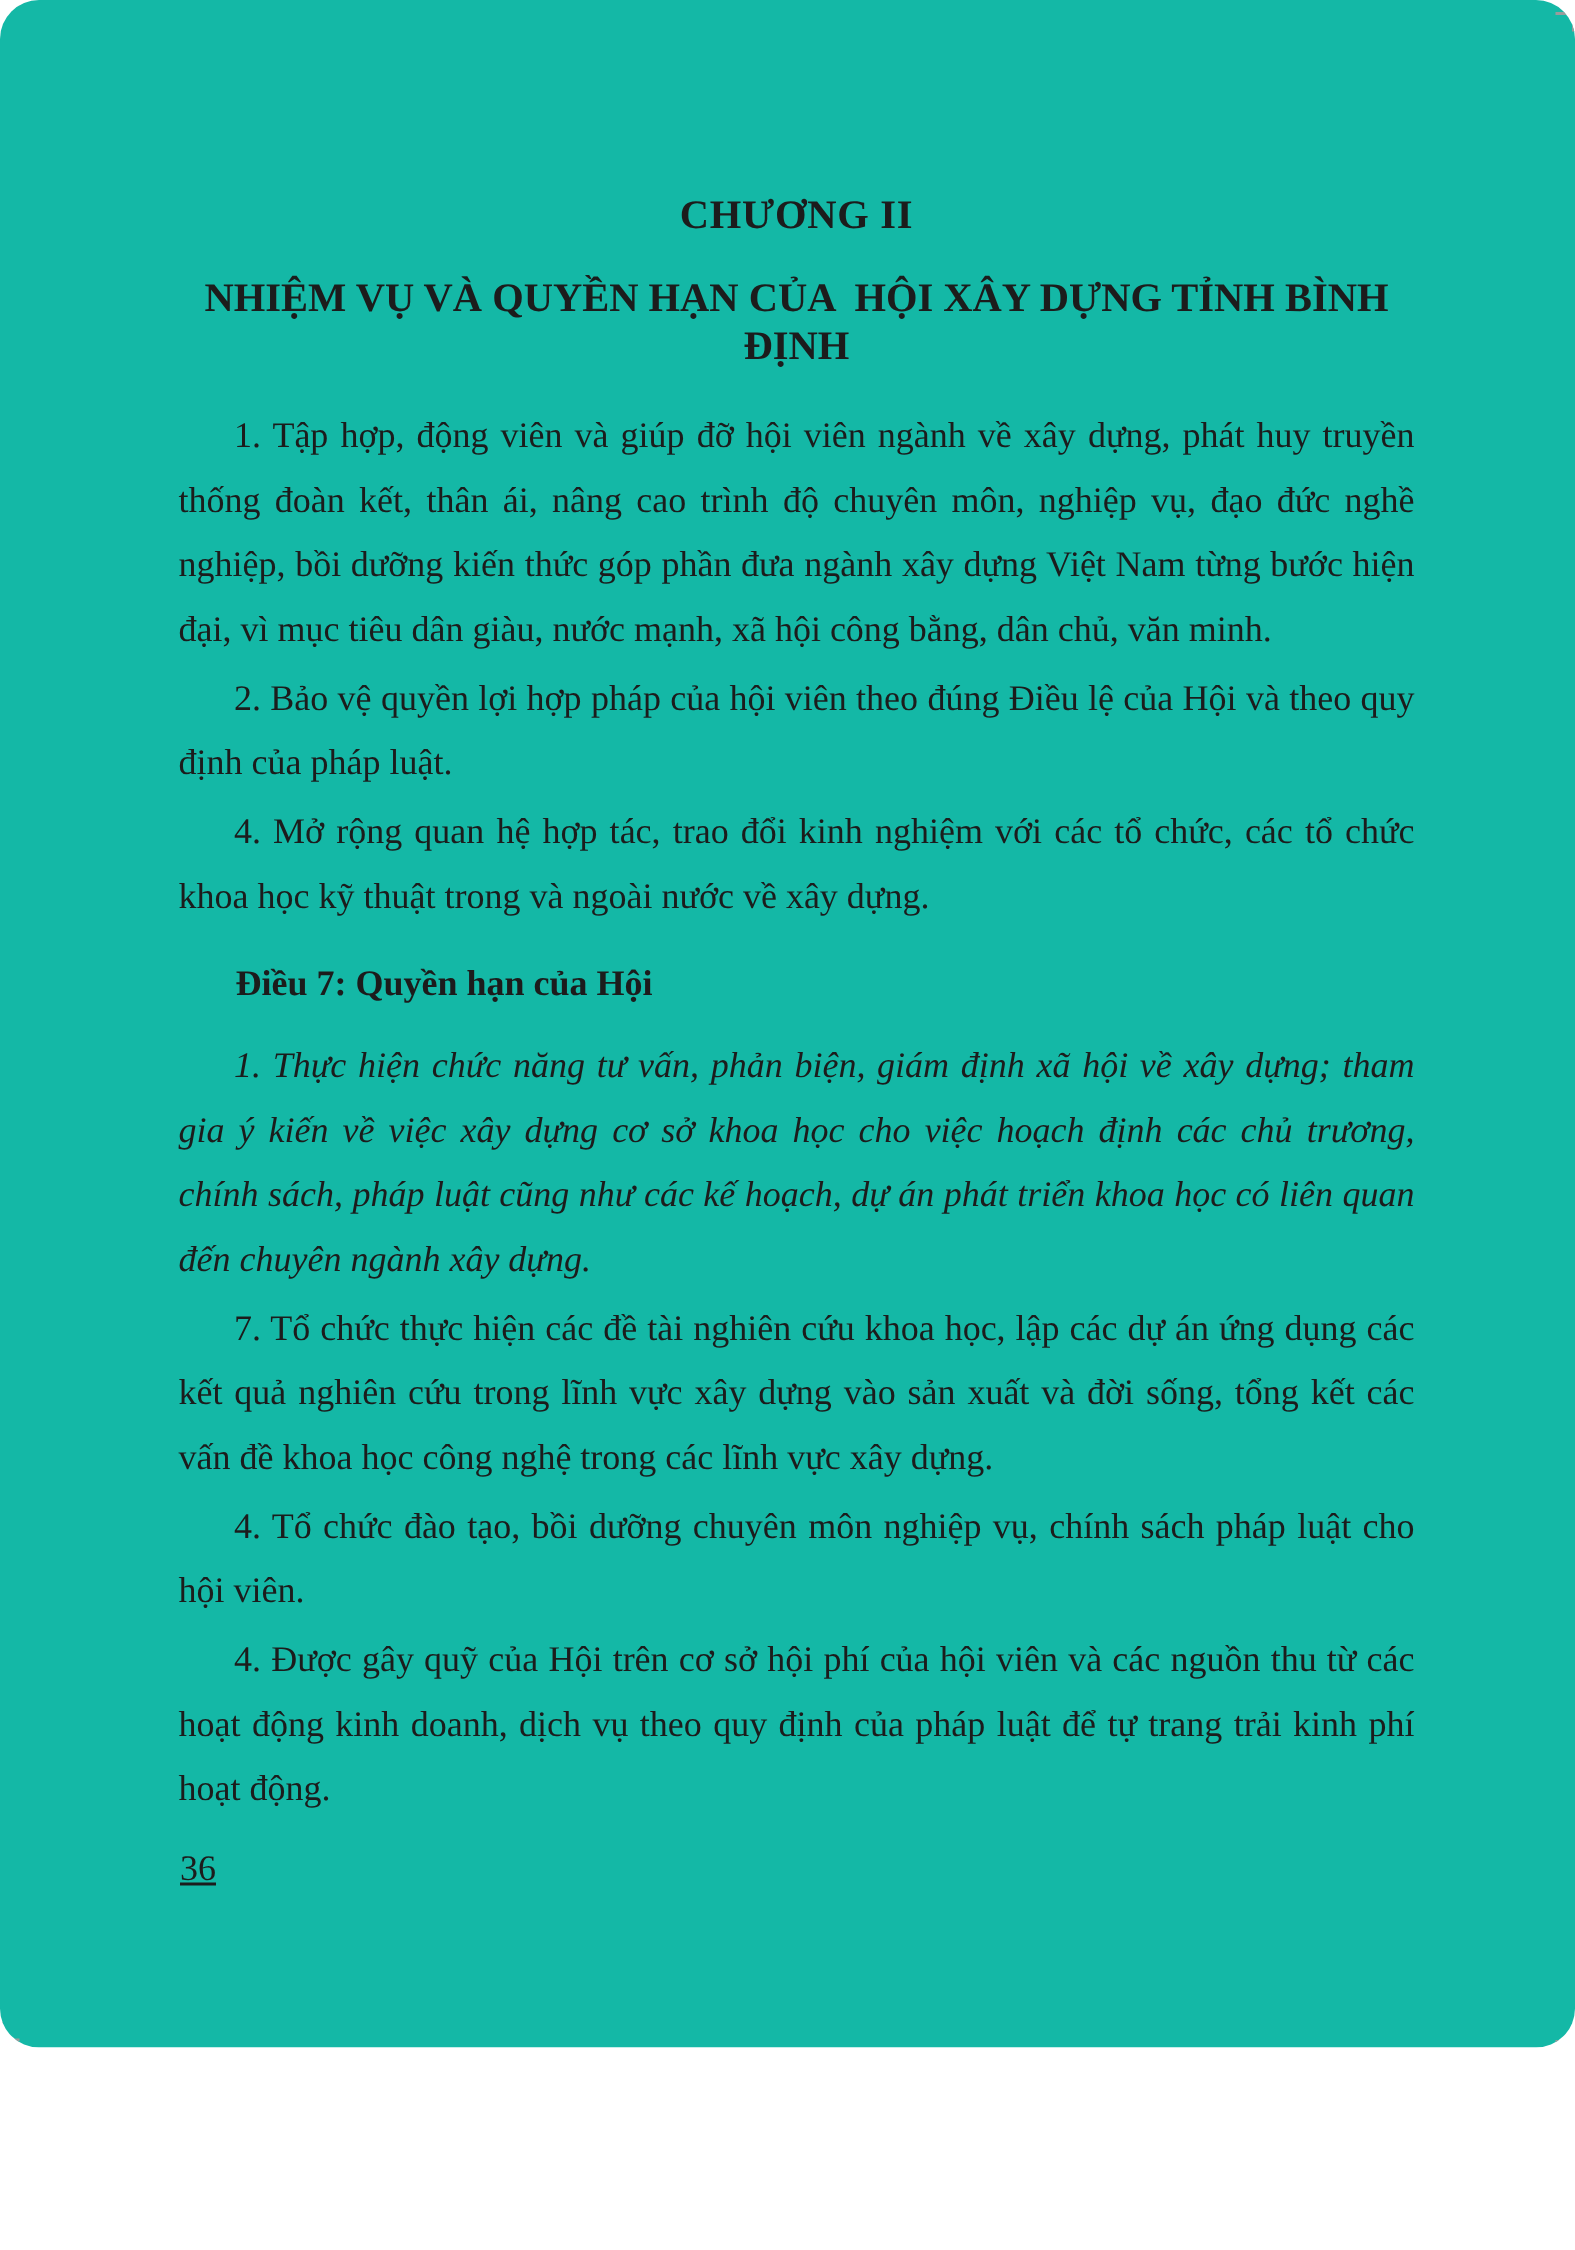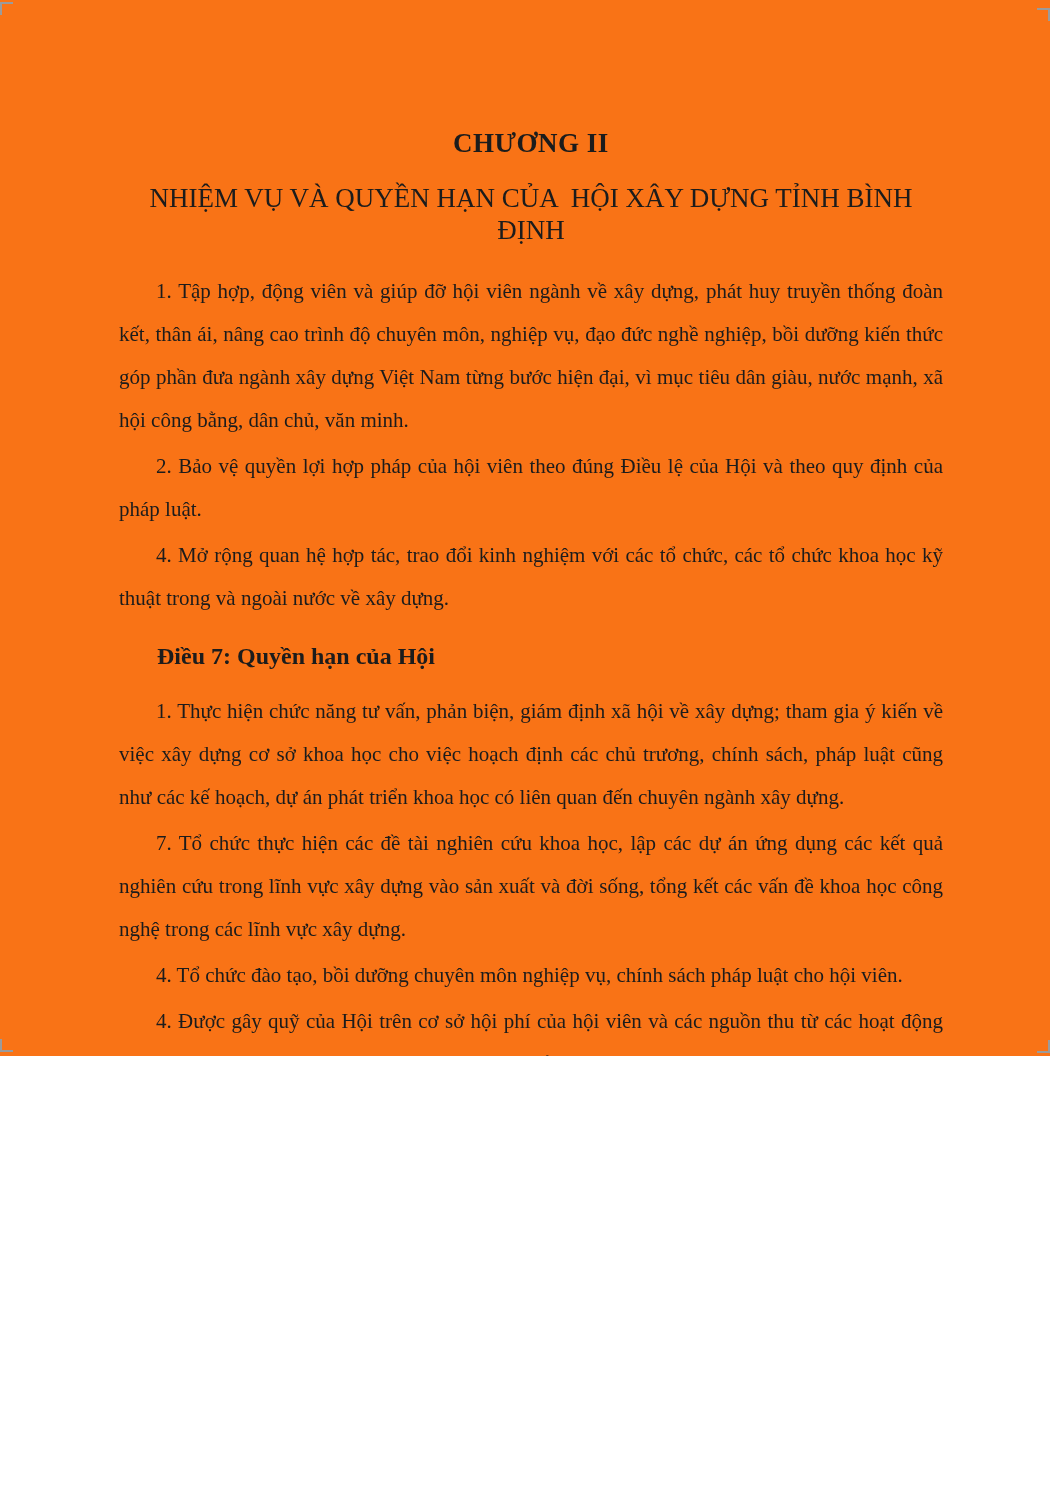--- a/index.html
+++ b/index.html
@@ -1,59 +1,60 @@
 <!DOCTYPE html>
 <html lang="vi"><head>
 <meta charset="utf-8">
 <style>
   html, body { margin: 0; padding: 0; background: #ffffff; }
   .page {
     position: relative;
     width: 1050px;
-    height: 1056px;
-    background: #f97316;
+    height: 1365px;
+    background: #14b8a6;
     overflow: hidden;
     font-family: "Liberation Serif", "DejaVu Serif", serif;
     color: #1c1c1c;
+    border-radius: 26px;
   }
   .content { padding: 0 107px 0 119px; }
 
   .chapter {
     margin: 128px 0 0 0;
     text-align: center;
     font-weight: bold;
     font-size: 27px;
     line-height: 30px;
     letter-spacing: 0.5px;
   }
   .doc-title {
     margin: 24px 0 0 0;
     text-align: center;
-    font-weight: normal;
+    font-weight: bold;
     font-size: 27px;
     line-height: 32px;
     white-space: pre-wrap;
   }
   .article-heading {
     margin: 22px 0 0 38px;
     font-weight: bold;
     font-size: 24px;
     line-height: 28px;
   }
   .article-7 .article-heading { }
 
   .clause {
     margin: 3px 0 0 0;
-    font-size: 21px;
+    font-size: 24px;
     line-height: 43px;
     text-align: justify;
     text-indent: 37px;
   }
   .article-6 .clause.first { margin-top: 24px; }
-  .article-7 .clause.first { margin-top: 20px; }
+  .article-7 .clause.first { margin-top: 20px; font-style: italic; }
 
   .page-number {
     margin: 16px 0 0 1px;
     font-size: 24px;
     line-height: 30px;
     text-decoration: underline;
   }
 
   
   .crop-mark {

